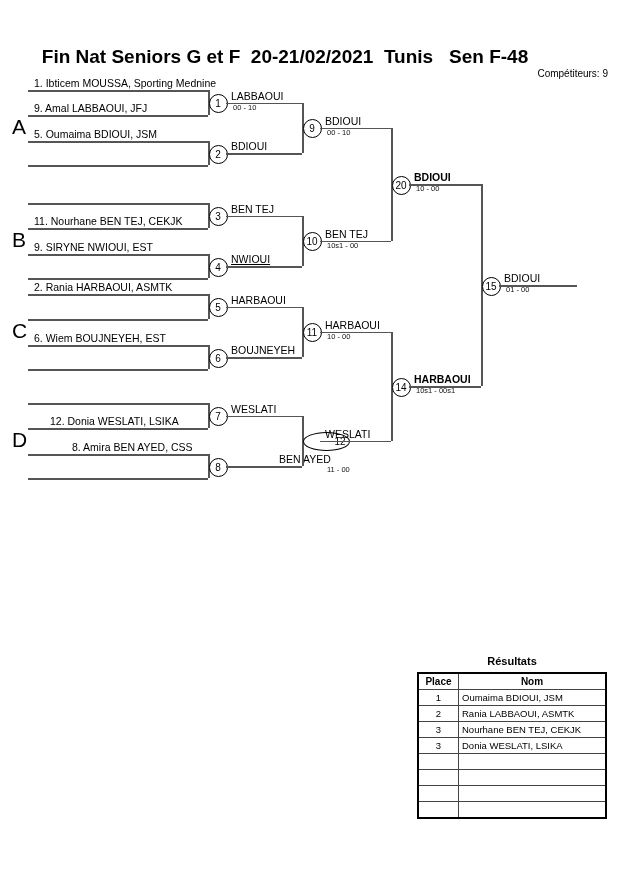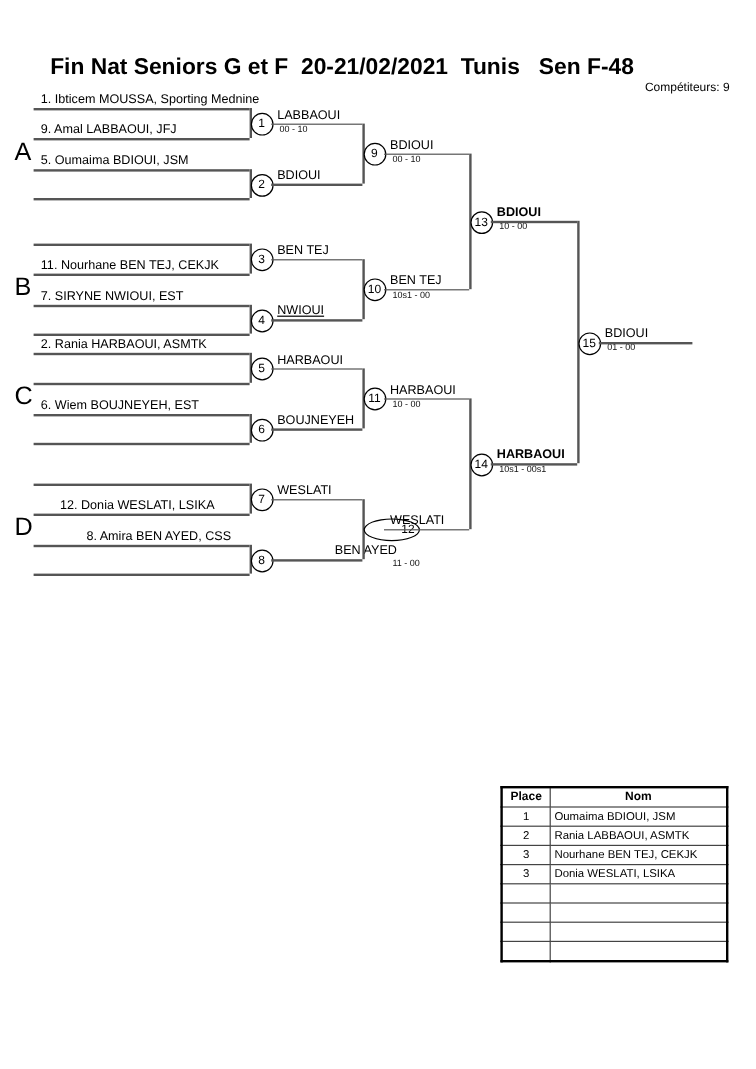--- a/index.html
+++ b/index.html
@@ -45,21 +45,21 @@
     <div class="abs wname" style="left: 231px; top: 89.5px;">LABBAOUI</div>
     <div class="abs wscore" style="left: 233px; top: 102.5px;">00 - 10</div>
     <div class="abs vline" style="left: 208px; top: 141px; height: 24px;"></div>
     <div class="abs circ" style="left: 208.5px; top: 144.5px;">2</div>
     <div class="abs wname" style="left: 231px; top: 140px;">BDIOUI</div>
     <div class="abs pool-letter" style="left: 12px; top: 228px;">B</div>
     <div class="abs hline" style="left: 28px; top: 203px; width: 180px;"></div>
     <div class="abs hline" style="left: 28px; top: 228px; width: 180px;"></div>
     <div class="abs entrant" style="left: 34px; top: 215px;">11. Nourhane BEN TEJ, CEKJK</div>
     <div class="abs hline" style="left: 28px; top: 254px; width: 180px;"></div>
-    <div class="abs entrant" style="left: 34px; top: 241px;">7. SIRYNE NWIOUI, EST</div>
+    <div class="abs entrant" style="left: 34px; top: 241px;">9. SIRYNE NWIOUI, EST</div>
     <div class="abs hline" style="left: 28px; top: 278px; width: 180px;"></div>
     <div class="abs vline" style="left: 208px; top: 203px; height: 25px;"></div>
     <div class="abs circ" style="left: 208.5px; top: 207px;">3</div>
     <div class="abs wname" style="left: 231px; top: 202.5px;">BEN TEJ</div>
     <div class="abs vline" style="left: 208px; top: 254px; height: 24px;"></div>
     <div class="abs circ" style="left: 208.5px; top: 257.5px;">4</div>
     <div class="abs wname" style="left: 231px; top: 253px; text-decoration: underline;">NWIOUI</div>
     <div class="abs pool-letter" style="left: 12px; top: 319px;">C</div>
     <div class="abs hline" style="left: 28px; top: 294px; width: 180px;"></div>
     <div class="abs entrant" style="left: 34px; top: 281px;">2. Rania HARBAOUI, ASMTK</div>
@@ -106,39 +106,40 @@
     <div class="abs wscore" style="left: 327px; top: 331.75px;">10 - 00</div>
     <div class="abs hline" style="left: 226px; top: 415.5px; width: 76px;"></div>
     <div class="abs hline" style="left: 226px; top: 466px; width: 76px;"></div>
     <div class="abs vline" style="left: 302px; top: 415.5px; height: 50.5px;"></div>
     <div class="abs circ" style="left: 302.5px; top: 432.25px; padding-left: 28px;">12</div>
     <div class="abs wname" style="left: 325px; top: 427.75px;">WESLATI</div>
     <div class="abs wscore" style="left: 327px; top: 440.75px; margin-top: 24px;">11 - 00</div>
     <div class="abs hline" style="left: 320px; top: 127.75px; width: 71px;"></div>
     <div class="abs hline" style="left: 320px; top: 240.75px; width: 71px;"></div>
     <div class="abs vline" style="left: 391px; top: 127.75px; height: 113px;"></div>
-    <div class="abs circ" style="left: 391.5px; top: 175.75px;">13</div>
+    <div class="abs circ" style="left: 391.5px; top: 175.75px;">20</div>
     <div class="abs wname b" style="left: 414px; top: 171.25px;">BDIOUI</div>
     <div class="abs wscore" style="left: 416px; top: 184.25px;">10 - 00</div>
     <div class="abs hline" style="left: 320px; top: 331.75px; width: 71px;"></div>
     <div class="abs hline" style="left: 320px; top: 440.75px; width: 71px;"></div>
     <div class="abs vline" style="left: 391px; top: 331.75px; height: 109px;"></div>
     <div class="abs circ" style="left: 391.5px; top: 377.75px;">14</div>
     <div class="abs wname b" style="left: 414px; top: 373.25px;">HARBAOUI</div>
     <div class="abs wscore" style="left: 416px; top: 386.25px;">10s1 - 00s1</div>
     <div class="abs hline" style="left: 409px; top: 184.25px; width: 72px;"></div>
     <div class="abs hline" style="left: 409px; top: 386.25px; width: 72px;"></div>
     <div class="abs vline" style="left: 481px; top: 184.25px; height: 202px;"></div>
     <div class="abs circ" style="left: 481.5px; top: 276.75px;">15</div>
     <div class="abs wname" style="left: 504px; top: 272.25px;">BDIOUI</div>
     <div class="abs wscore" style="left: 506px; top: 285.25px;">01 - 00</div>
     <div class="abs hline" style="left: 499px; top: 285.25px; width: 78px;"></div>
   </div>
 
 <div id="res-wrap" class="abs">
+  <div id="res-title">Résultats</div>
   <table class="res">
     <thead>
         <tr>
       <th class="place">Place</th>
       <th>Nom</th>
     </tr>
       </thead>
     <tbody id="res-body">
         <tr>
           <td class="place">1</td>

